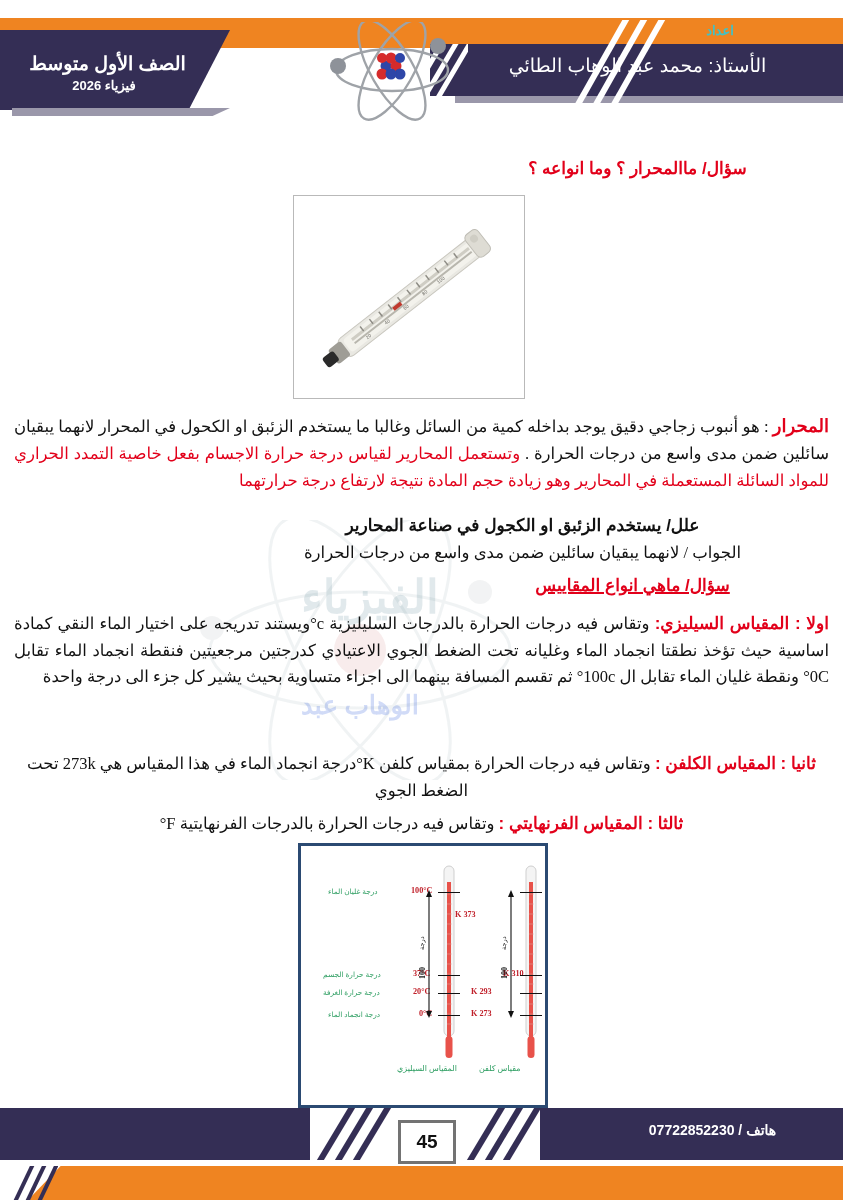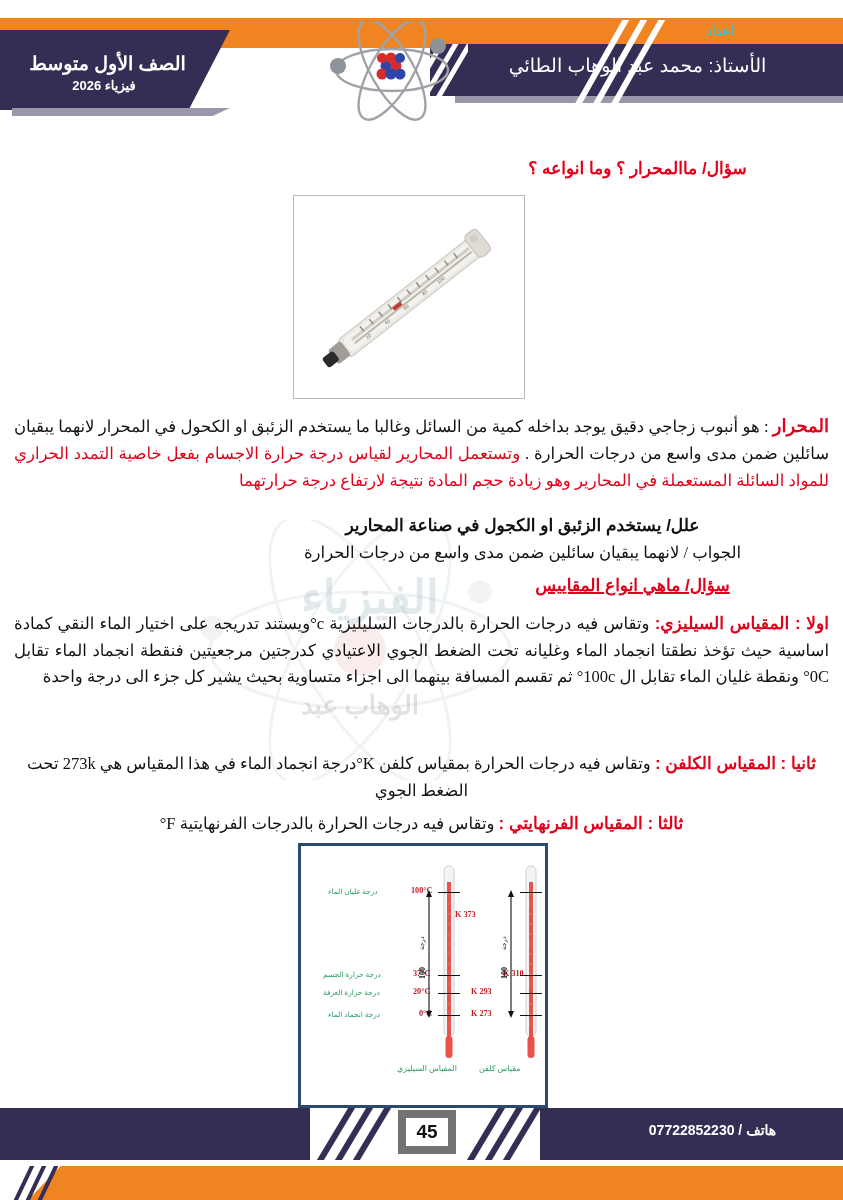--- a/index.html
+++ b/index.html
@@ -90,21 +90,21 @@
     position: absolute; top: 520px; left: 150px; width: 420px; height: 260px;
     opacity: 0.12; z-index: 0; pointer-events: none;
   }
   .wm-text {
     position: absolute; top: 570px; left: 230px; width: 280px;
     text-align: center; font-size: 46px; font-weight: bold; color: #4a7a8c;
     opacity: 0.16; z-index: 0; font-family: "Liberation Sans", sans-serif;
   }
   .wm-text2 {
     position: absolute; top: 690px; left: 230px; width: 260px;
-    text-align: center; font-size: 26px; font-weight: bold; color: #737373;
+    text-align: center; font-size: 26px; font-weight: bold; color: #1d4ed8;
     opacity: 0.20; z-index: 0; font-family: "Liberation Serif", serif;
   }
 
   
   .content { position: absolute; top: 150px; left: 0; width: 843px; z-index: 2; }
 
   .q-red {
     color: #e2001a; font-weight: bold; font-size: 17px;
     font-family: "Liberation Sans", sans-serif;
     text-align: center; direction: rtl;
@@ -172,22 +172,22 @@
     position: absolute; top: 16px; left: 40px; width: 250px;
     text-align: center; color: #fff; font-weight: bold; font-size: 15px;
     direction: rtl; font-family: "Liberation Sans", sans-serif;
   }
   .ftr-phone {
     position: absolute; top: 14px; left: 600px; width: 225px;
     text-align: center; color: #fff; font-weight: bold; font-size: 14px;
     direction: rtl; font-family: "Liberation Sans", sans-serif;
   }
   .page-badge {
-    position: absolute; top: 2px; left: 398px; width: 58px; height: 44px;
-    border: 8px solid #737373; background: #fff;
+    position: absolute; top: 12px; left: 398px; width: 58px; height: 44px;
+    border: 3px solid #737373; background: #fff;
     display: flex; align-items: center; justify-content: center;
     color: #111; font-weight: bold; font-size: 19px;
     font-family: "Liberation Sans", sans-serif;
   }
   .ftr-stripes { position: absolute; top: 0; height: 52px; }
 </style>
 </head>
 <body>
 
 <div class="page">

